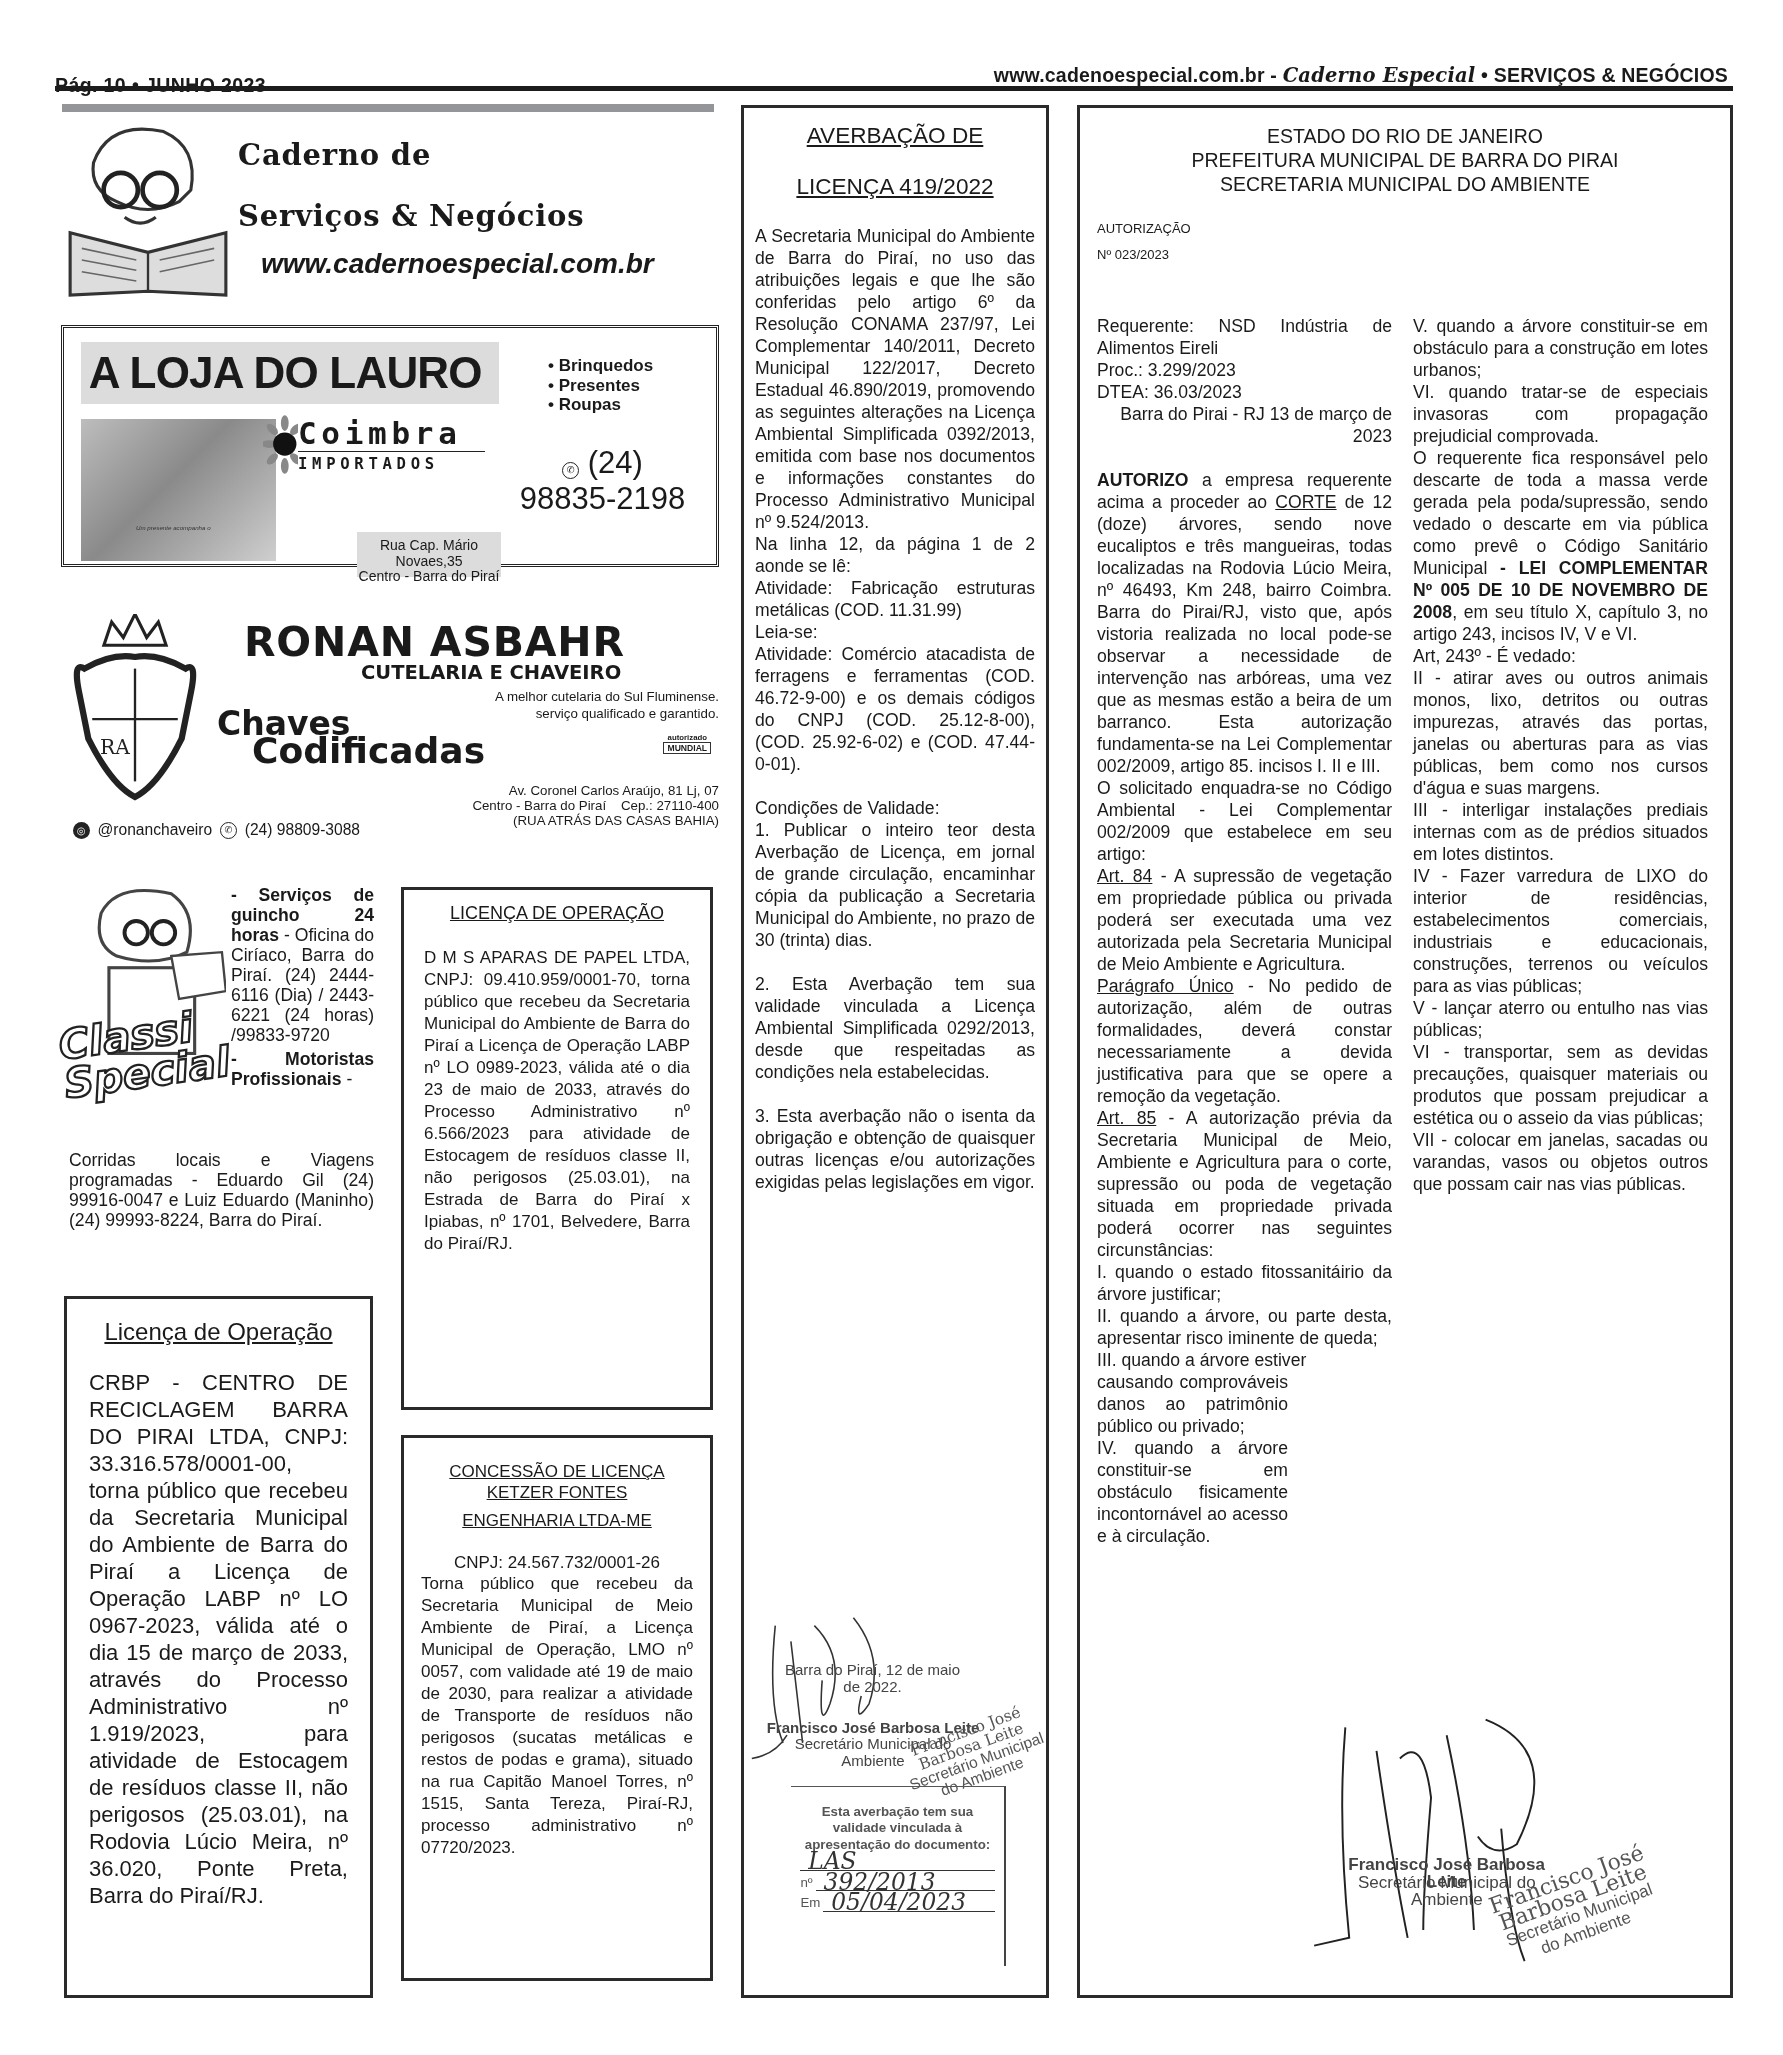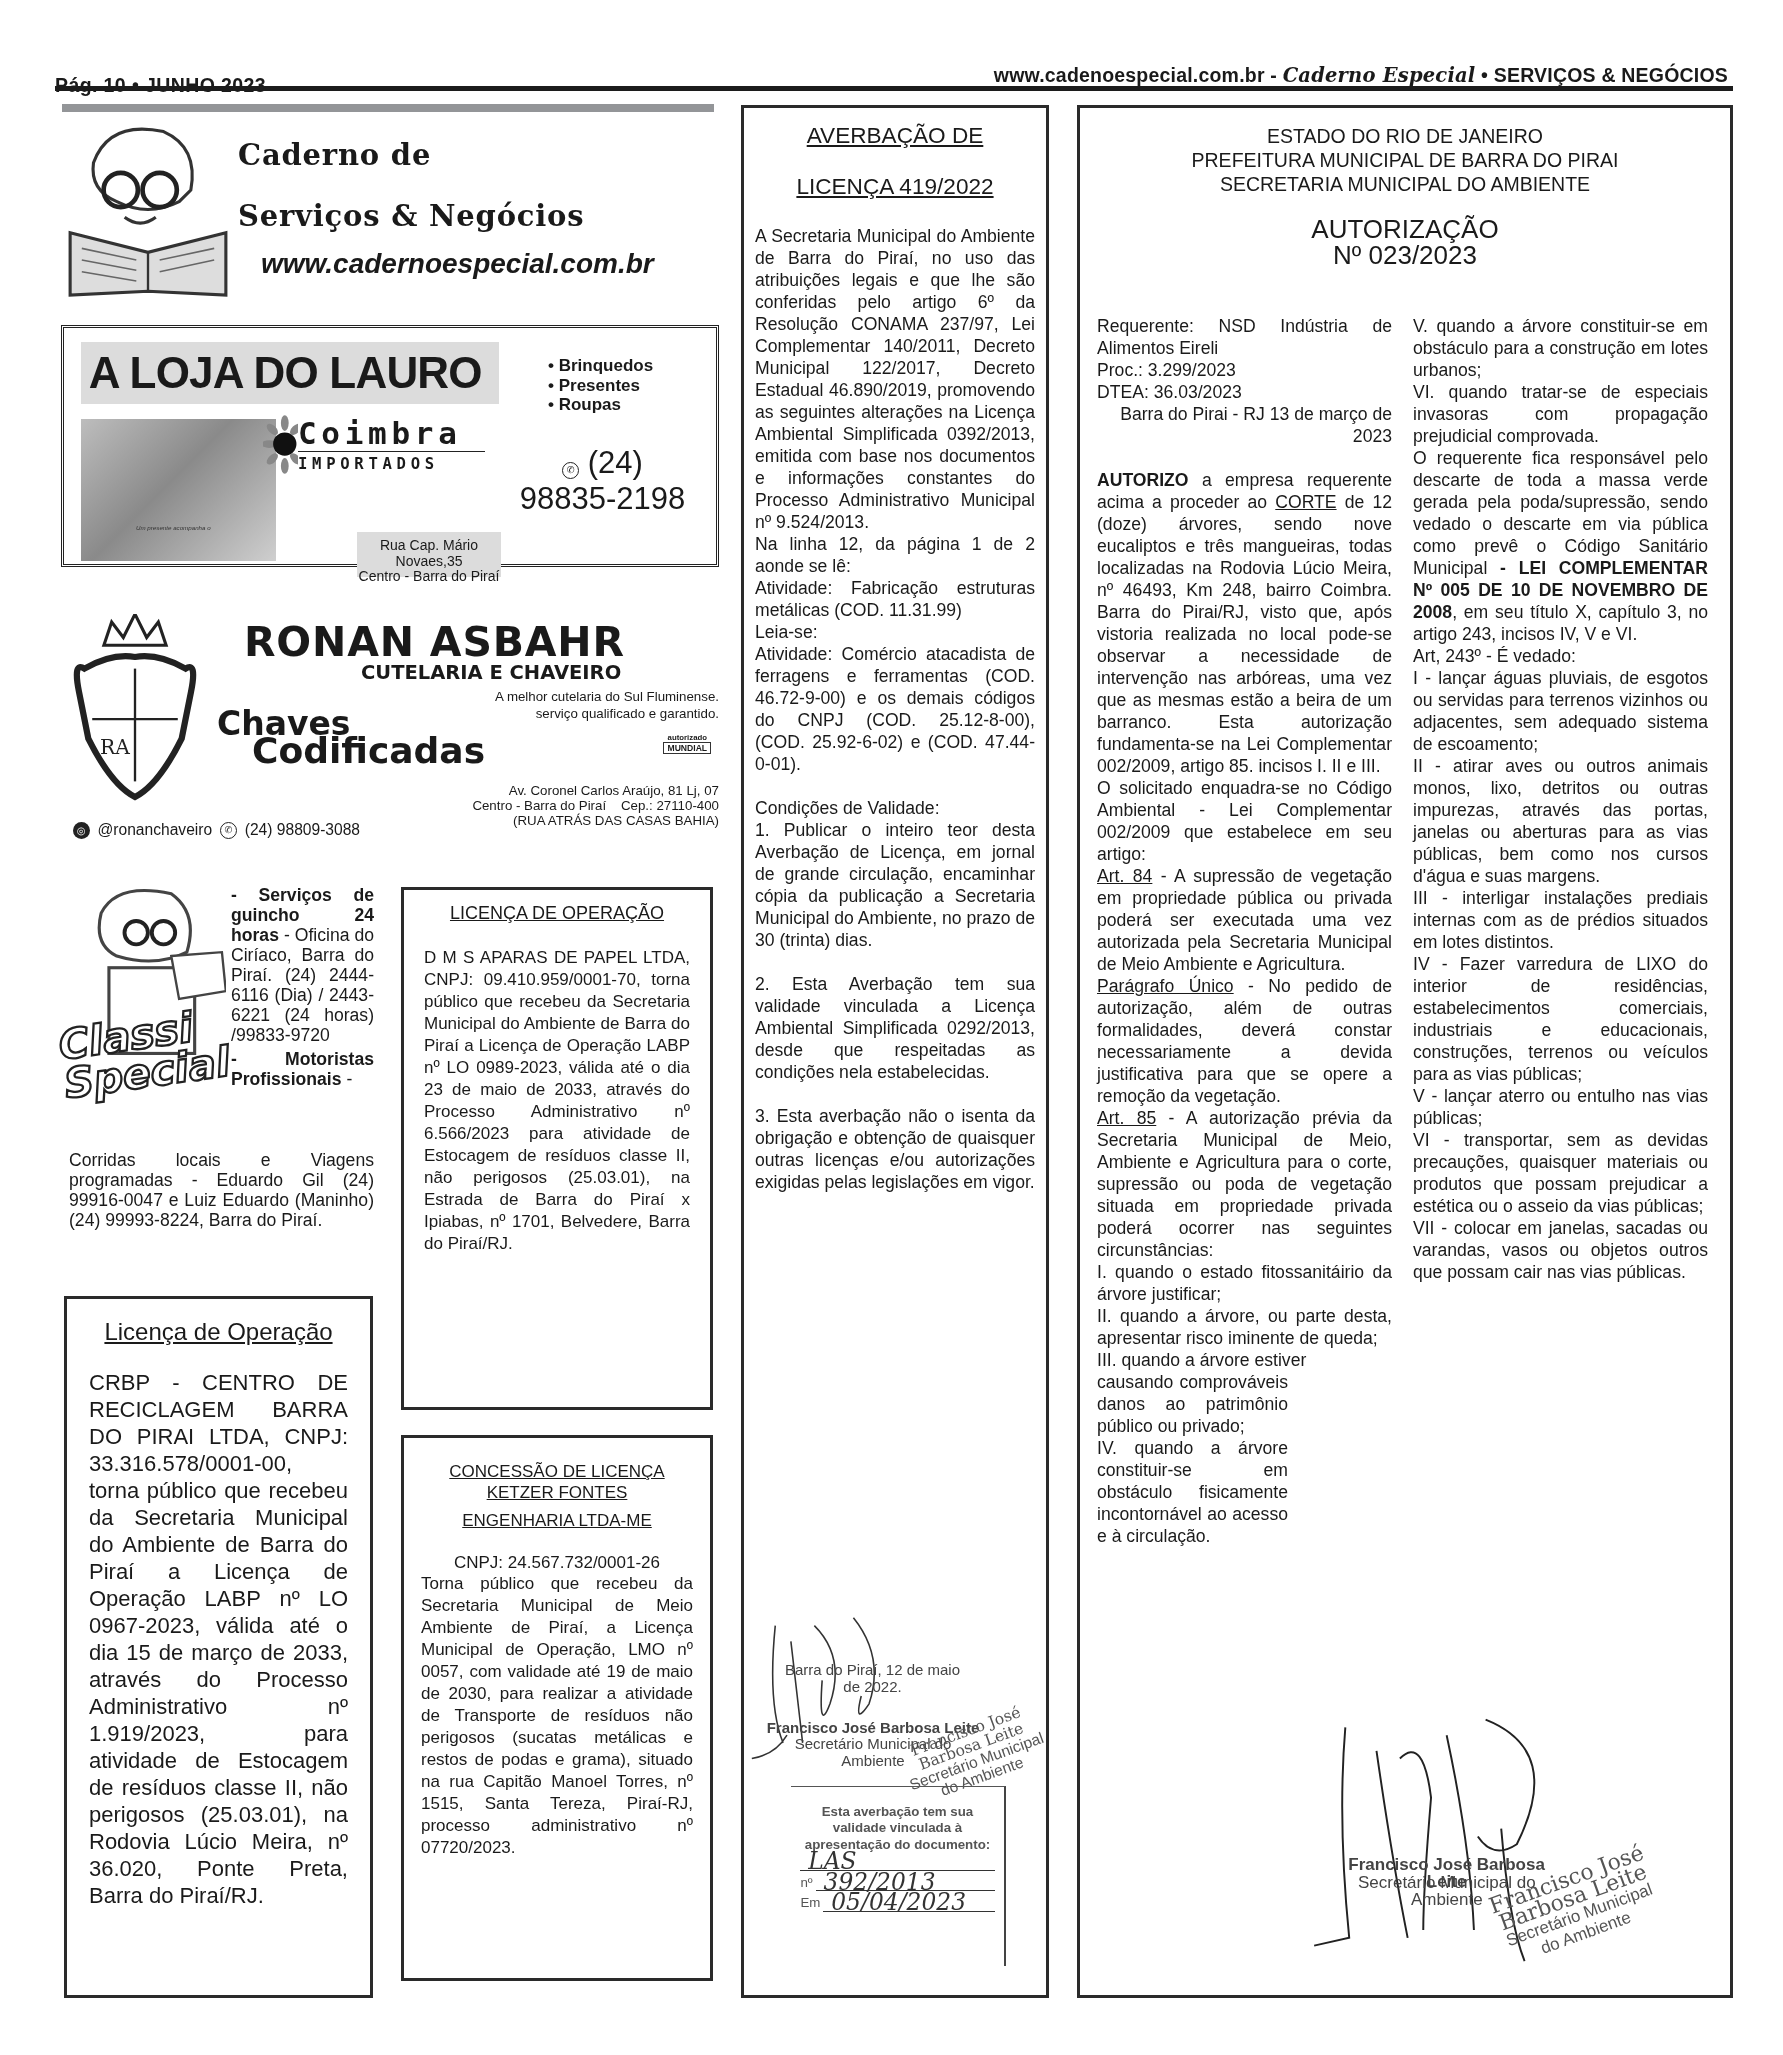--- a/index.html
+++ b/index.html
@@ -64,21 +64,21 @@
   #av-box .box-title{font-size:22.6px;line-height:28px;margin-bottom:23.4px}
   #av-box .body{font-size:17.6px;line-height:22px}
   #av-box p{margin:0}
   .gap{height:22px}
   #av-sig{left:0px;top:1502px;width:297px;height:172px}
   #av-stamp{left:47px;top:1678px;width:215px;height:180px;border-right:2.3px solid #444;border-top:1.6px solid #555;font-size:13.3px;text-align:center;padding-top:17px;line-height:16.4px;color:#555}
   .hand{font-family:"DejaVu Serif",serif;font-style:italic;font-size:23.4px;color:#333;border-bottom:1.6px solid #333;margin:0 9.4px;text-align:left;padding-left:7.8px}
   
   #pm-box{left:1077px;top:105px;width:656px;height:1893px;padding:15.6px 17px}
   #pm-head{text-align:center;font-size:19.5px;line-height:24px}
-  #pm-auth{text-align:center;font-size:26px;line-height:26.5px;margin-top:20px}
+  #pm-auth{font-size:13px;line-height:26.5px;margin-top:20px}
   #pm-col1{left:17px;top:207px;width:295px;font-size:17.6px;line-height:22px}
   #pm-col2{left:333px;top:207px;width:295px;font-size:17.6px;line-height:22px}
   .u{text-decoration:underline}
   .b{font-weight:bold}
   .r{text-align:right}
   #pm-narrow{width:191px}
   #pm-sig{left:234px;top:1596px;width:390px;height:265px}
   .sigtxt{font-size:15px;color:#444;text-align:center;line-height:17px}
   .stamp-rot{font-size:15.6px;color:#555;transform:rotate(-20deg);line-height:15.6px;text-align:center}
 </style>
@@ -295,21 +295,20 @@
       <div class="justify">causando comprováveis danos ao patrimônio público ou privado;</div>
       <div class="justify">IV. quando a árvore constituir-se em obstáculo fisicamente incontornável ao acesso e à circulação.</div>
     </div>
   </div>
 
   <div class="abs" id="pm-col2">
     <div class="justify">V. quando a árvore constituir-se em obstáculo para a construção em lotes urbanos;</div>
     <div class="justify">VI. quando tratar-se de especiais invasoras com propagação prejudicial comprovada.</div>
     <div class="justify"><span>O requerente fica responsável pelo descarte de toda a massa verde gerada pela poda/supressão, sendo vedado o descarte em via pública como prevê o Código Sanitário Municipal </span><span class="b">- LEI COMPLEMENTAR Nº 005 DE 10 DE NOVEMBRO DE 2008</span><span>, em seu título X, capítulo 3, no artigo 243, incisos IV, V e VI.</span></div>
     <div>Art, 243º - É vedado:</div>
-    <div class="justify">I - lançar águas pluviais, de esgotos ou servidas para terrenos vizinhos ou adjacentes, sem adequado sistema de escoamento;</div>
     <div class="justify">II - atirar aves ou outros animais monos, lixo, detritos ou outras impurezas, através das portas, janelas ou aberturas para as vias públicas, bem como nos cursos d'água e suas margens.</div>
     <div class="justify">III - interligar instalações prediais internas com as de prédios situados em lotes distintos.</div>
     <div class="justify">IV - Fazer varredura de LIXO do interior de residências, estabelecimentos comerciais, industriais e educacionais, construções, terrenos ou veículos para as vias públicas;</div>
     <div class="justify">V - lançar aterro ou entulho nas vias públicas;</div>
     <div class="justify">VI - transportar, sem as devidas precauções, quaisquer materiais ou produtos que possam prejudicar a estética ou o asseio da vias públicas;</div>
     <div class="justify">VII - colocar em janelas, sacadas ou varandas, vasos ou objetos outros que possam cair nas vias públicas.</div>
   </div>
 
   <div class="abs" id="pm-sig">
     <svg style="position:absolute;left:0;top:0" width="390" height="265" viewBox="0 0 500 340">

